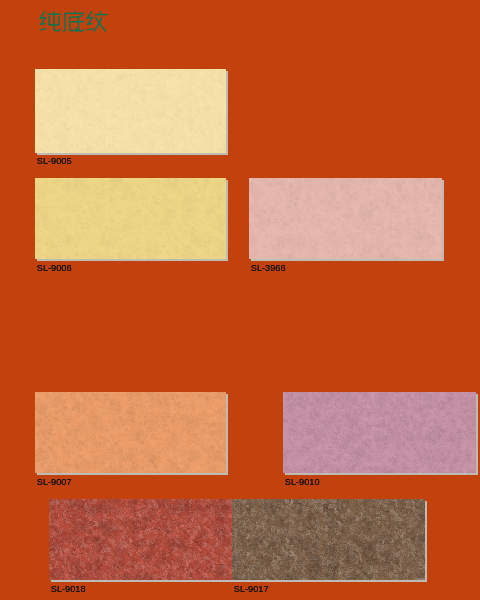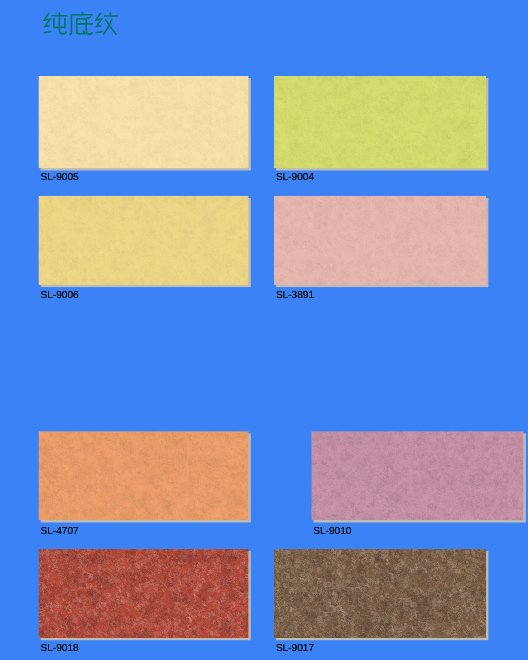--- a/index.html
+++ b/index.html
@@ -11,21 +11,21 @@
 .cell{position:absolute;}
 .sw{position:relative;width:191px;height:85px;overflow:hidden;}
 .shadow{position:absolute;left:2px;top:2px;width:191px;height:85px;background:#bcbcb4;}
 .swbase{position:absolute;left:0;top:0;width:191px;height:85px;}
 .swtex{position:absolute;left:0;top:0;}
 .lbl{position:absolute;left:1.8px;font-size:9.2px;line-height:11px;color:#1a1a1a;white-space:nowrap;transform:translateZ(0);text-shadow:0 0 0.35px #000;}
 </style>
 </head>
 <body style="background: rgb(255, 255, 255);">
 
-<div class="page" style="background: #3b82f6;">
+<div class="page" style="background: #c2410c;">
 
   <svg id="tex-defs" aria-hidden="true">
       <defs id="tex-defs-inner">
         <filter id="fd0" x="-6%" y="-12%" width="112%" height="124%" color-interpolation-filters="sRGB">
           <feTurbulence type="turbulence" baseFrequency="0.23" numOctaves="3" seed="23" result="n"></feTurbulence>
           <feDisplacementMap in="n" in2="n" scale="7" xChannelSelector="R" yChannelSelector="G" result="d"></feDisplacementMap>
           <feColorMatrix in="d" type="matrix" values="0 0 0 0 0  0 0 0 0 0  0 0 0 0 0  1.6 0 0 0 -0.3" result="m"></feColorMatrix>
           <feGaussianBlur in="m" stdDeviation="0.45"></feGaussianBlur>
         </filter>
         <filter id="fl0" x="-6%" y="-12%" width="112%" height="124%" color-interpolation-filters="sRGB">
@@ -232,36 +232,20 @@
           </svg>
           <svg class="swtex" width="191" height="83.5" style="opacity:0.024">
             <rect width="191" height="83.5" filter="url(#fl0)"></rect>
           </svg>
           <svg class="swtex" width="191" height="83.5" style="opacity:0.020">
             <rect width="191" height="83.5" filter="url(#fb0)"></rect>
           </svg>
         </div>
         <div class="lbl" style="color:#1a1a1a;left:1.8px;top:87px">SL-9005</div>
       </div>
-      <div class="cell" style="left: 249px; top: 69px;">
-        <div class="shadow" style="background:#bcbcb4;width:193px;height:83.5px"></div>
-        <div class="sw" style="width:193px;height:83.5px">
-          <div class="swbase" style="background:#d5de6e;width:193px;height:83.5px"></div>
-          <svg class="swtex" width="193" height="83.5" style="opacity:0.051">
-            <rect width="193" height="83.5" filter="url(#fd1)"></rect>
-          </svg>
-          <svg class="swtex" width="193" height="83.5" style="opacity:0.036">
-            <rect width="193" height="83.5" filter="url(#fl1)"></rect>
-          </svg>
-          <svg class="swtex" width="193" height="83.5" style="opacity:0.029">
-            <rect width="193" height="83.5" filter="url(#fb1)"></rect>
-          </svg>
-        </div>
-        <div class="lbl" style="color:#1a1a1a;left:1.8px;top:87px">SL-9004</div>
-      </div>
       <div class="cell" style="left: 35px; top: 177.5px;">
         <div class="shadow" style="background:#bcbcb4;width:191px;height:81.3px"></div>
         <div class="sw" style="width:191px;height:81.3px">
           <div class="swbase" style="background:#eed787;width:191px;height:81.3px"></div>
           <svg class="swtex" width="191" height="81.3" style="opacity:0.045">
             <rect width="191" height="81.3" filter="url(#fd2)"></rect>
           </svg>
           <svg class="swtex" width="191" height="81.3" style="opacity:0.031">
             <rect width="191" height="81.3" filter="url(#fl2)"></rect>
           </svg>
@@ -278,71 +262,71 @@
           <svg class="swtex" width="193" height="81.3" style="opacity:0.060">
             <rect width="193" height="81.3" filter="url(#fd3)"></rect>
           </svg>
           <svg class="swtex" width="193" height="81.3" style="opacity:0.045">
             <rect width="193" height="81.3" filter="url(#fl3)"></rect>
           </svg>
           <svg class="swtex" width="193" height="81.3" style="opacity:0.036">
             <rect width="193" height="81.3" filter="url(#fb3)"></rect>
           </svg>
         </div>
-        <div class="lbl" style="color:#1a1a1a;left:1.8px;top:85.2px">SL-3891</div>
+        <div class="lbl" style="color:#1a1a1a;left:1.8px;top:85.2px">SL-3966</div>
       </div>
       <div class="cell" style="left: 35px; top: 392px;">
         <div class="shadow" style="background:#bcbcb4;width:191px;height:81px"></div>
         <div class="sw" style="width:191px;height:81px">
           <div class="swbase" style="background:#ee9e69;width:191px;height:81px"></div>
           <svg class="swtex" width="191" height="81" style="opacity:0.092">
             <rect width="191" height="81" filter="url(#fd6)"></rect>
           </svg>
           <svg class="swtex" width="191" height="81" style="opacity:0.077">
             <rect width="191" height="81" filter="url(#fl6)"></rect>
           </svg>
           <svg class="swtex" width="191" height="81" style="opacity:0.059">
             <rect width="191" height="81" filter="url(#fb6)"></rect>
           </svg>
         </div>
-        <div class="lbl" style="color:#1a1a1a;left:1.8px;top:85.3px">SL-4707</div>
+        <div class="lbl" style="color:#1a1a1a;left:1.8px;top:85.3px">SL-9007</div>
       </div>
       <div class="cell" style="left: 249px; top: 392px; margin-left: 34px;">
         <div class="shadow" style="background:#bcbcb4;width:193px;height:81px"></div>
         <div class="sw" style="width:193px;height:81px">
           <div class="swbase" style="background:#c993a9;width:193px;height:81px"></div>
           <svg class="swtex" width="193" height="81" style="opacity:0.110">
             <rect width="193" height="81" filter="url(#fd7)"></rect>
           </svg>
           <svg class="swtex" width="193" height="81" style="opacity:0.098">
             <rect width="193" height="81" filter="url(#fl7)"></rect>
           </svg>
           <svg class="swtex" width="193" height="81" style="opacity:0.074">
             <rect width="193" height="81" filter="url(#fb7)"></rect>
           </svg>
         </div>
         <div class="lbl" style="color:#1a1a1a;left:1.8px;top:85.3px">SL-9010</div>
       </div>
-      <div class="cell" style="left: 35px; top: 499px;">
+      <div class="cell" style="left: 49px; top: 499px;">
         <div class="shadow" style="background:#bcbcb4;width:191px;height:81px"></div>
         <div class="sw" style="width:191px;height:81px">
           <div class="swbase" style="background:#b94c3c;width:191px;height:81px"></div>
           <svg class="swtex" width="191" height="81" style="opacity:0.240">
             <rect width="191" height="81" filter="url(#fd8)"></rect>
           </svg>
           <svg class="swtex" width="191" height="81" style="opacity:0.295">
             <rect width="191" height="81" filter="url(#fl8)"></rect>
           </svg>
           <svg class="swtex" width="191" height="81" style="opacity:0.201">
             <rect width="191" height="81" filter="url(#fb8)"></rect>
           </svg>
         </div>
         <div class="lbl" style="color:#1a1a1a;left:1.8px;top:85.2px">SL-9018</div>
       </div>
-      <div class="cell" style="left: 249px; top: 499px;">
+      <div class="cell" style="left: 232px; top: 499px;">
         <div class="shadow" style="background:#bcbcb4;width:193px;height:81px"></div>
         <div class="sw" style="width:193px;height:81px">
           <div class="swbase" style="background:#806249;width:193px;height:81px"></div>
           <svg class="swtex" width="193" height="81" style="opacity:0.246">
             <rect width="193" height="81" filter="url(#fd9)"></rect>
           </svg>
           <svg class="swtex" width="193" height="81" style="opacity:0.306">
             <rect width="193" height="81" filter="url(#fl9)"></rect>
           </svg>
           <svg class="swtex" width="193" height="81" style="opacity:0.208">

